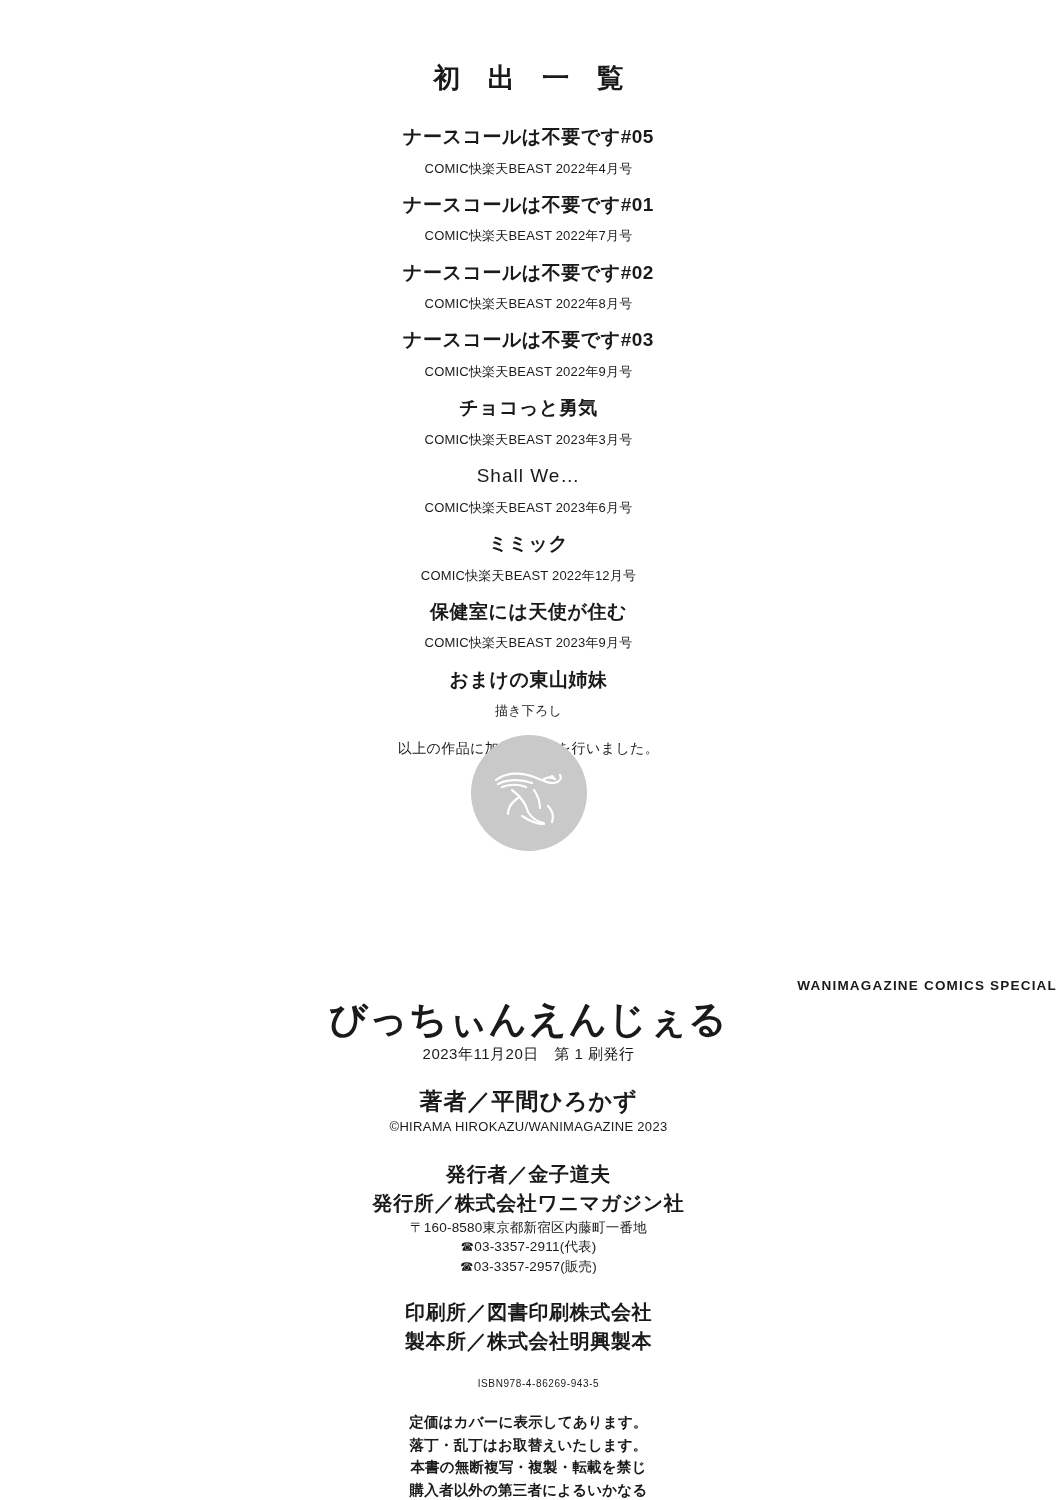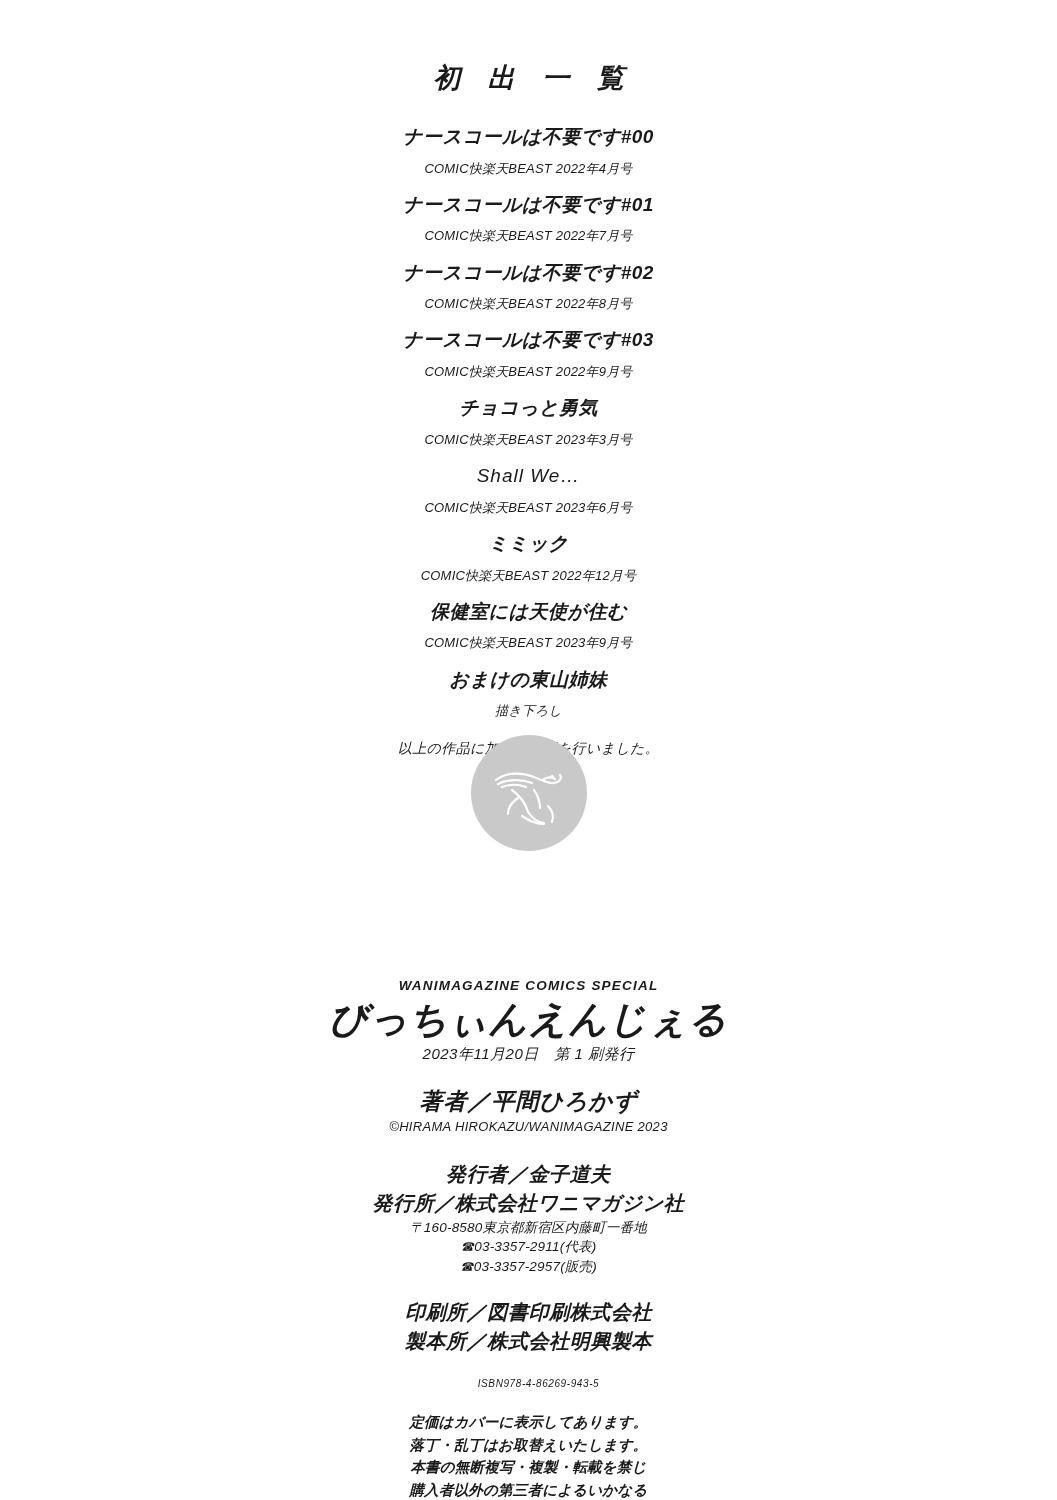--- a/index.html
+++ b/index.html
@@ -12,21 +12,20 @@
     height: 1500px;
     position: relative;
     font-family: "Liberation Sans", sans-serif;
     color: #1a1a1a;
     overflow: hidden;
   }
   .page {
     position: relative;
     width: 1057px;
     height: 1500px;
-    font-style: italic;
   }
 
   
   .colophon-top {
     position: absolute;
     top: 60px;
     left: 0;
     width: 1057px;
     text-align: center;
   }
@@ -89,20 +88,21 @@
     position: absolute;
     top: 978px;
     left: 0;
     width: 1057px;
     text-align: center;
   }
   .imprint-series {
     font-size: 13.5px;
     letter-spacing: 1.2px;
     font-weight: 600;
+    text-align: right;
   }
   .imprint-title {
     font-size: 38px;
     font-weight: bold;
     letter-spacing: 1px;
     margin-top: 6px;
     line-height: 1.1;
   }
   .imprint-date {
     font-size: 15px;
@@ -149,21 +149,21 @@
 </style>
 </head>
 <body>
 
 <div class="page">
 
   <section class="colophon-top">
     <h1 class="section-title">初 出 一 覧</h1>
 
     <div class="entry">
-      <div class="entry-title">ナースコールは不要です#00</div>
+      <div class="entry-title">ナースコールは不要です#05</div>
       <div class="entry-source">COMIC快楽天BEAST 2022年4月号</div>
     </div>
     <div class="entry">
       <div class="entry-title">ナースコールは不要です#01</div>
       <div class="entry-source">COMIC快楽天BEAST 2022年7月号</div>
     </div>
     <div class="entry">
       <div class="entry-title">ナースコールは不要です#02</div>
       <div class="entry-source">COMIC快楽天BEAST 2022年8月号</div>
     </div>

